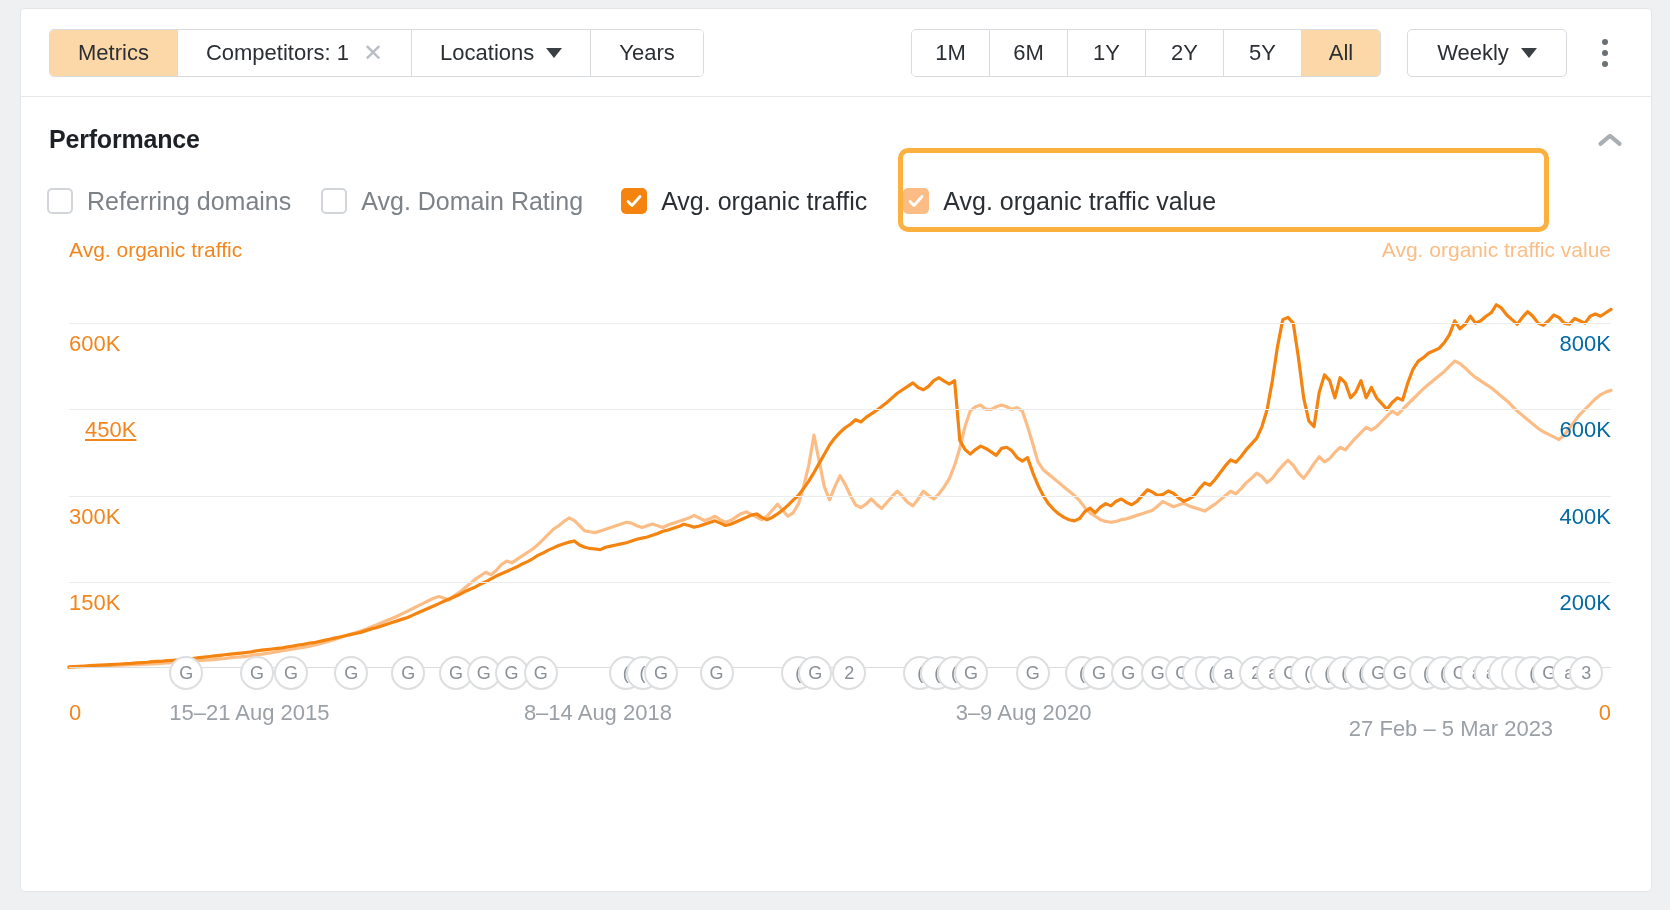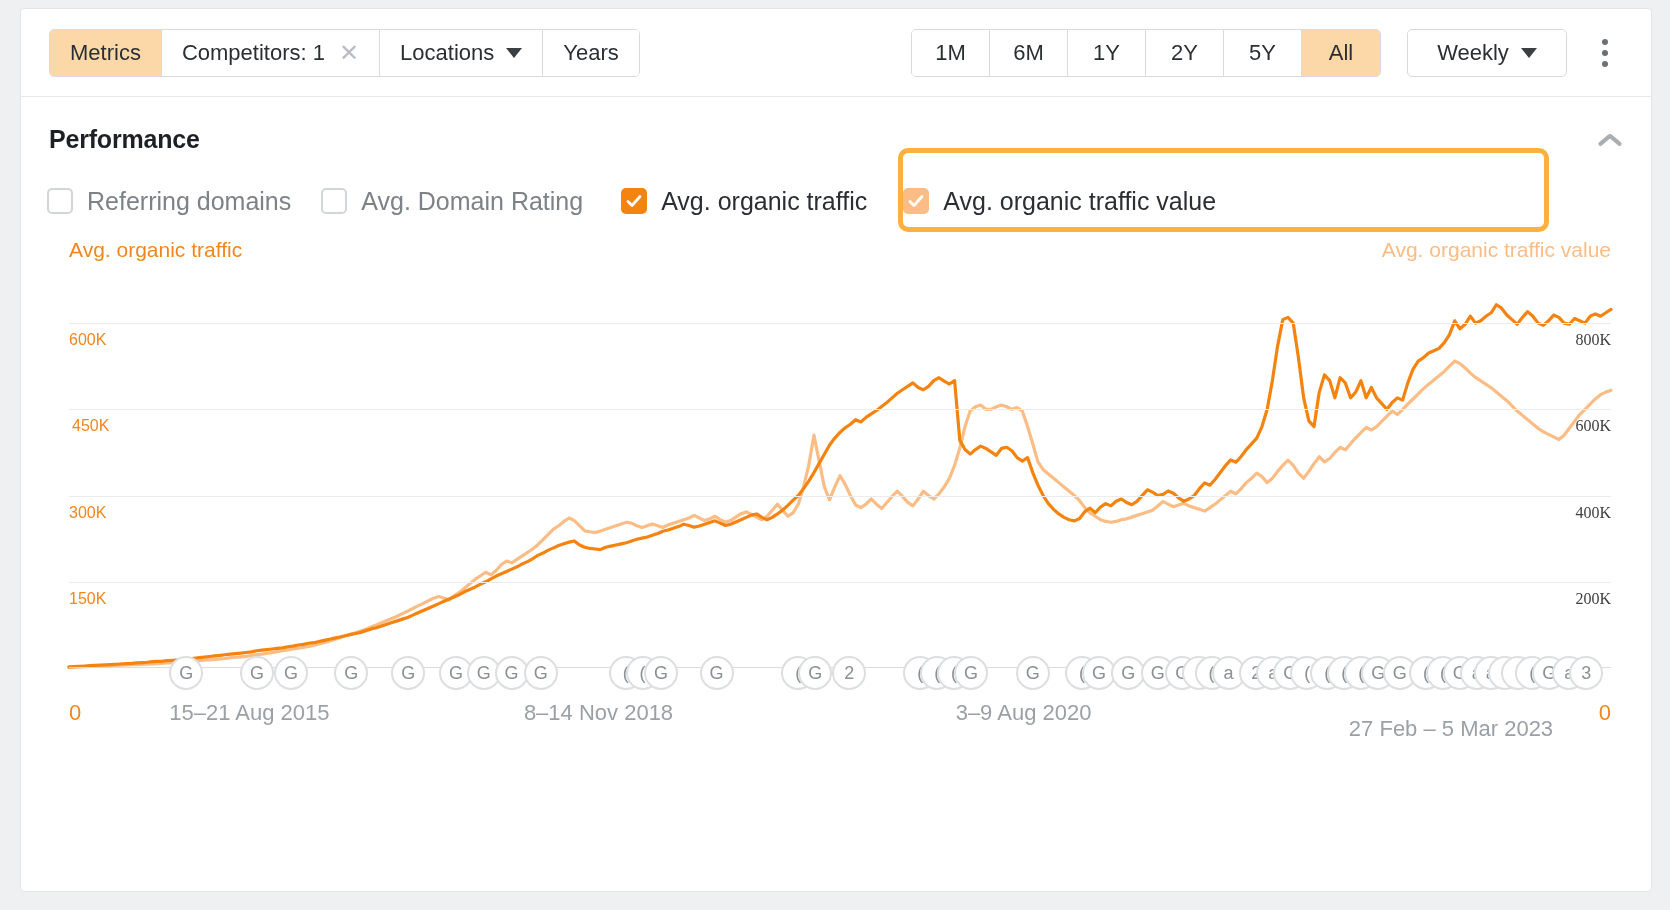--- a/index.html
+++ b/index.html
@@ -33,21 +33,21 @@
     border: 1px solid #d7dade;
     border-radius: 5px;
     overflow: hidden;
     height: 48px;
     background: #fff;
   }
   .seg > .cell {
     display: flex;
     align-items: center;
     justify-content: center;
-    padding: 0 20px;
+    padding: 0 28px;
     font-size: 22px;
     color: #2b2f33;
     border-right: 1px solid #d7dade;
     background: #fff;
     white-space: nowrap;
     cursor: pointer;
     user-select: none;
   }
   .seg > .cell:last-child { border-right: none; }
   .seg > .cell.active { background: #fcd8a8; }
@@ -164,24 +164,24 @@
     position: absolute;
     left: 48px; right: 40px; top: 42px; height: 388px;
   }
   .grid-line {
     position: absolute; left: 0; right: 0; height: 1px; background: #ececec;
   }
   .axis-base {
     position: absolute; left: 0; right: 0; bottom: 0; height: 1px; background: #dcdcdc;
   }
   .ytick {
-    position: absolute; font-size: 16px; white-space: nowrap;
+    position: absolute; font-size: 22px; white-space: nowrap;
   }
   .ytick.l { left: 0;  color: #f2861e; }
-  .ytick.r { right: 0; color: #404040; font-family: Liberation Serif, serif; }
+  .ytick.r { right: 0; color: #0369a1; }
 
   svg.lines { position: absolute; inset: 0; width: 100%; height: 100%; overflow: visible; }
 
   
   .badges { position: absolute; left: 48px; right: 40px; top: 418px; height: 42px; }
   .badge {
     position: absolute; top: 0;
     width: 34px; height: 34px; border-radius: 50%;
     background: #fff; border: 2px solid #dcdee0;
     font-size: 18px; color: #8b9096;
@@ -315,21 +315,21 @@
       <div class="axis-base"></div>
     <div class="grid-line" style="top: 301.778px;"></div>
         <div class="grid-line" style="top: 215.556px;"></div>
         <div class="grid-line" style="top: 129.333px;"></div>
         <div class="grid-line" style="top: 43.1111px;"></div>
       </div>
 
     <div id="yticks" style="position: absolute; left: 0px; right: 0px; top: 0px;">
         <div class="ytick l" style="top: 351.778px; left: 48px;">150K</div>
         <div class="ytick l" style="top: 265.556px; left: 48px;">300K</div>
-        <div class="ytick l" style="top: 179.333px; left: 51px;">450K</div>
+        <div class="ytick l" style="top: 179.333px; left: 64px; text-decoration: underline;">450K</div>
         <div class="ytick l" style="top: 93.1111px; left: 48px;">600K</div>
         <div class="ytick r" style="top: 351.778px; right: 40px;">200K</div>
         <div class="ytick r" style="top: 265.556px; right: 40px;">400K</div>
         <div class="ytick r" style="top: 179.333px; right: 40px;">600K</div>
         <div class="ytick r" style="top: 93.1111px; right: 40px;">800K</div>
       </div>
     <div class="badges" id="badges">
         <div class="badge" style="left: calc(7.6% - 17px);">G</div>
         <div class="badge" style="left: calc(12.2% - 17px);">G</div>
         <div class="badge" style="left: calc(14.4% - 17px);">G</div>
@@ -378,19 +378,19 @@
         <div class="badge" style="left: calc(94.9% - 17px);">(</div>
         <div class="badge" style="left: calc(96% - 17px);">G</div>
         <div class="badge" style="left: calc(97.3% - 17px);">a</div>
         <div class="badge" style="left: calc(98.4% - 17px);">3</div>
       </div>
 
     <div class="xlabels">
       <span class="zero l">0</span>
       <span class="zero r">0</span>
       <span class="xlab" id="xl0" style="left: calc(6.5% + 42.28px);">15–21 Aug 2015</span>
-      <span class="xlab" id="xl1" style="left: calc(29.5% + 22.04px);">8–14 Nov 2018</span>
+      <span class="xlab" id="xl1" style="left: calc(29.5% + 22.04px);">8–14 Aug 2018</span>
       <span class="xlab" id="xl2" style="left: calc(57.5% - 2.6px);">3–9 Aug 2020</span>
       <span class="xlab" id="xl3" style="left: calc(83% - 25.04px); margin-top: 16px;">27 Feb – 5 Mar 2023</span>
     </div>
   </div>
 
 </div>
 
 </body></html>

